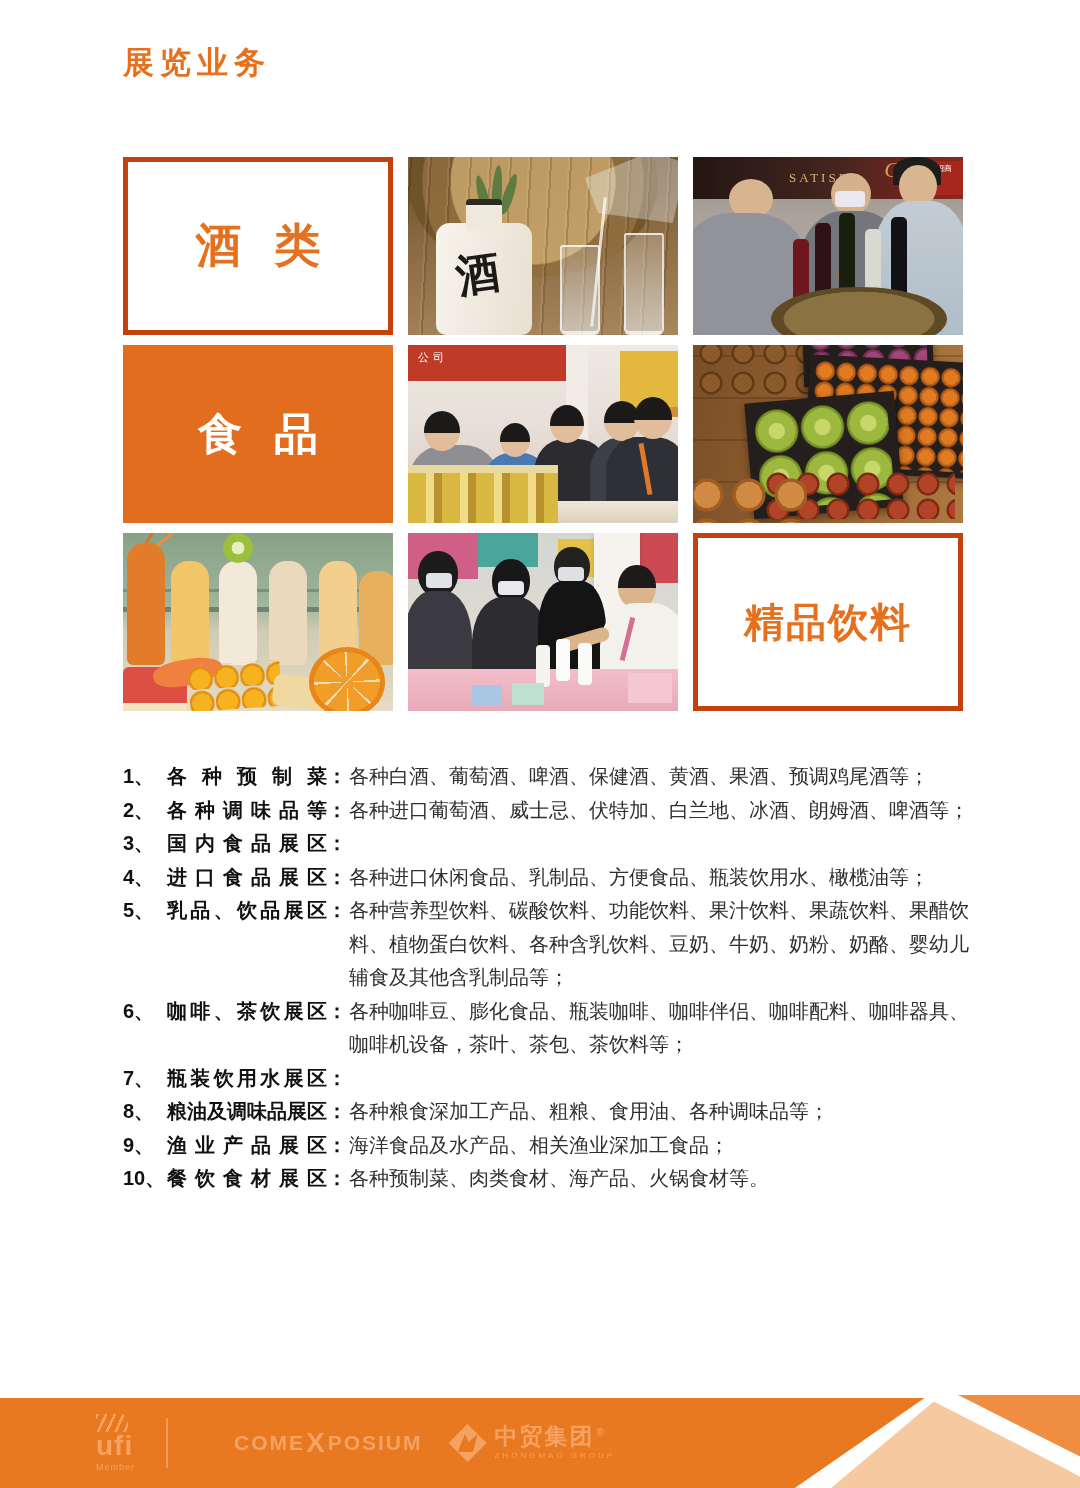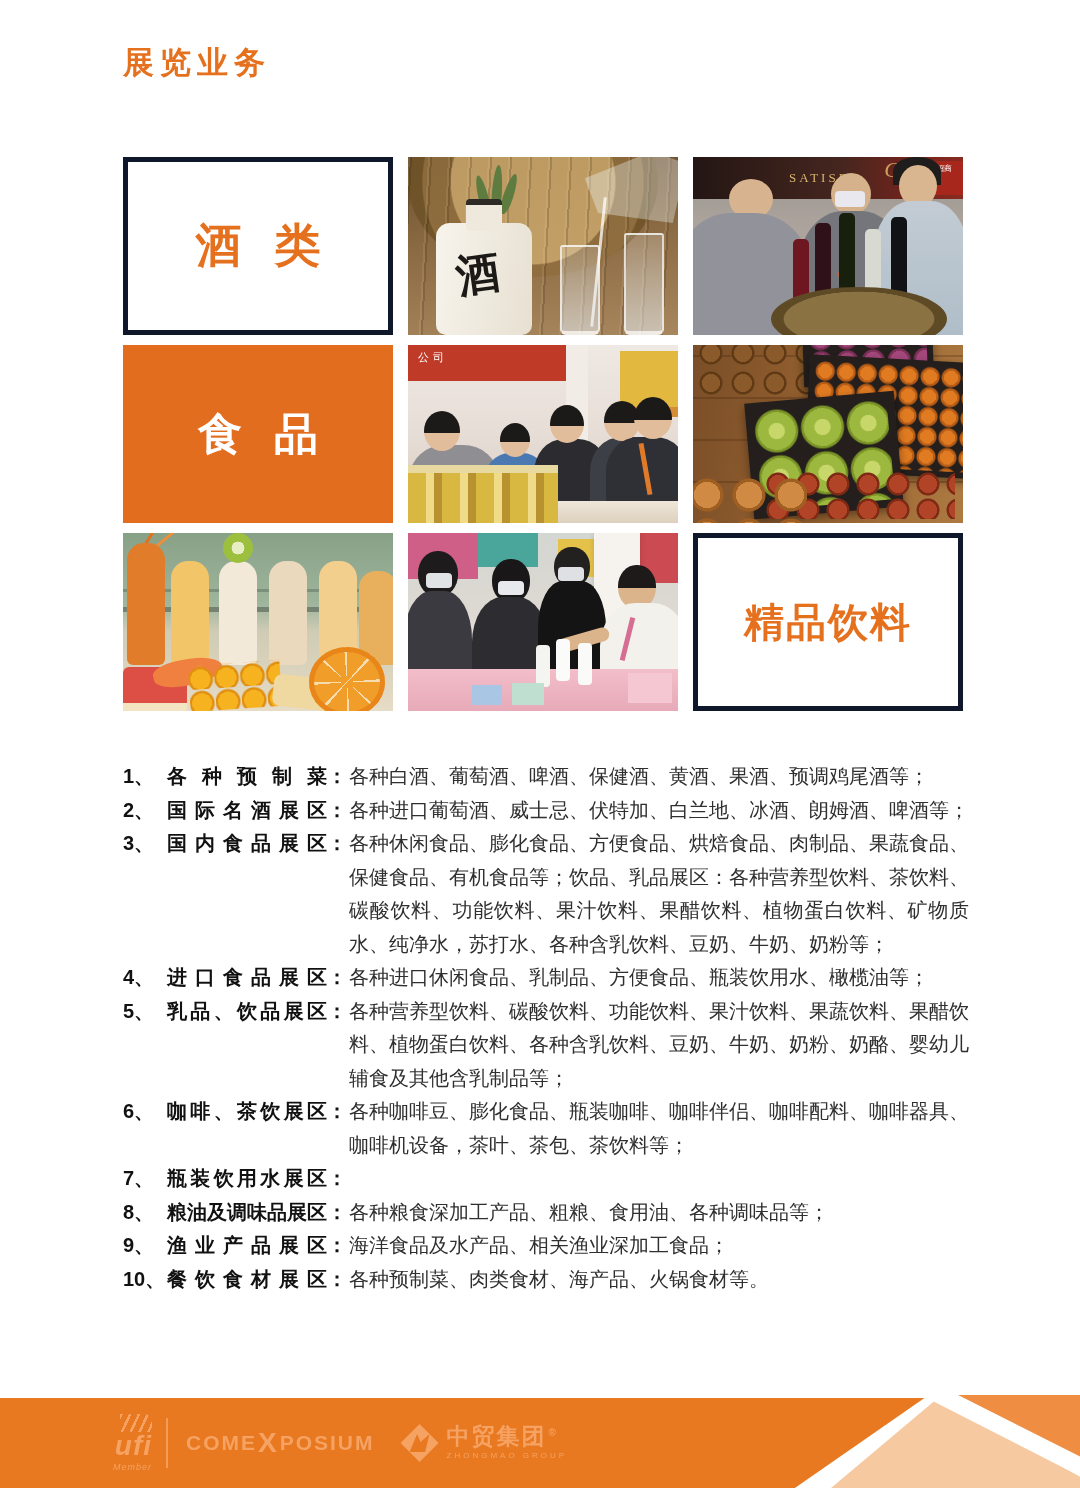--- a/index.html
+++ b/index.html
@@ -6,21 +6,21 @@
   body{font-family:"Liberation Sans","DejaVu Sans",sans-serif;}
   .page{position:relative;width:1080px;height:1488px;background:#fff;overflow:hidden;}
 
   
   .title{position:absolute;left:123px;top:42px;font-size:31px;font-weight:bold;color:#e5701d;letter-spacing:6px;}
 
   
   .grid{position:absolute;left:123px;top:157px;width:840px;display:grid;grid-template-columns:repeat(3,1fr);grid-auto-rows:178px;gap:10px 15px;}
   .cell{position:relative;overflow:hidden;}
   .box{display:flex;align-items:center;justify-content:center;font-weight:bold;box-sizing:border-box;}
-  .box-outline{background:#fff;border:5px solid #0f172a;color:#e5701d;}
+  .box-outline{background:#fff;border:5px solid #c2410c;color:#e5701d;}
   .box-solid{background:#e26d1e;color:#fff;}
   .box-wine{font-size:46px;letter-spacing:10px;text-indent:10px;}
   .box-food{font-size:44px;letter-spacing:10px;text-indent:10px;}
   .box-jpyl{font-size:40px;letter-spacing:2px;}
   .ph{background:#ccc;}
   .abs{position:absolute;}
 
   
   .ph-sake{background:linear-gradient(175deg,#6b4e2f 0%,#8a6a42 45%,#a8865e 100%);}
   .sk-slats{inset:0;background:repeating-linear-gradient(93deg,rgba(255,230,180,.10) 0 2px,rgba(40,20,5,.18) 2px 4px,transparent 4px 20px);}
@@ -151,26 +151,26 @@
   .list{position:absolute;left:123px;top:760px;width:846px;font-size:20px;line-height:33.5px;color:#2f2f2f;}
   .li{display:flex;align-items:flex-start;}
   .num{flex:none;width:44px;font-weight:bold;color:#111;}
   .label{flex:none;width:160px;font-weight:bold;color:#111;text-align:justify;text-align-last:justify;}
   .colon{flex:none;width:22px;font-weight:bold;color:#111;}
   .desc{flex:1;text-align:justify;}
 
   
   .band{position:absolute;left:0;top:1398px;width:1080px;height:90px;background:#e87920;clip-path:polygon(0 0,85.6% 0,73.6% 100%,0 100%);}
   .logos{position:absolute;left:96px;top:50%;transform:translateY(-50%);display:flex;align-items:center;color:#f5a263;}
-  .ufi{display:flex;flex-direction:column;align-items:flex-end;width:56px;font-style:italic;}
+  .ufi{display:flex;flex-direction:column;align-items:flex-start;width:56px;}
   .ufi-rays{width:32px;height:18px;margin-bottom:2px;background:repeating-linear-gradient(115deg,#f5a263 0 2.5px,transparent 2.5px 8px);border-radius:0 8px 0 0;}
   .ufi-text{font-size:28px;font-weight:bold;line-height:.85;letter-spacing:1px;}
   .ufi-member{font-size:9px;margin-top:4px;letter-spacing:1px;}
   .divider{width:2px;height:50px;background:#f5a263;opacity:.85;margin:0 18px 0 14px;}
-  .comex{font-size:21px;font-weight:bold;letter-spacing:2px;display:flex;align-items:center;}
+  .comex{font-size:21px;font-weight:bold;letter-spacing:2px;display:flex;align-items:center;margin-left:48px;}
   .comex-x{font-size:28px;font-weight:bold;margin:0 1px;}
   .zm{display:flex;align-items:center;margin-left:26px;}
   .zm-mark{position:relative;width:38px;height:38px;background:#f5a263;clip-path:polygon(50% 0,100% 50%,50% 100%,0 50%);flex:none;}
   .zm-mark::after{content:"";position:absolute;left:9px;top:10px;width:20px;height:18px;background:#e87920;clip-path:polygon(0 100%,38% 0,55% 45%,100% 0,78% 100%);}
   .zm-txt{margin-left:8px;}
   .zm-cn{font-size:23px;font-weight:bold;letter-spacing:2px;line-height:1;}
   .zm-reg{font-size:10px;vertical-align:super;margin-left:2px;}
   .zm-sub{font-size:8px;letter-spacing:3px;margin-top:3px;}
 
   
@@ -326,29 +326,28 @@
 
   <div class="list">
     <div class="li">
       <span class="num">1、</span>
       <span class="label">各种预制菜</span>
       <span class="colon">：</span>
       <span class="desc">各种白酒、葡萄酒、啤酒、保健酒、黄酒、果酒、预调鸡尾酒等；</span>
     </div>
     <div class="li">
       <span class="num">2、</span>
-      <span class="label">国际名酒展区</span>
+      <span class="label">各种调味品等</span>
       <span class="colon">：</span>
       <span class="desc">各种进口葡萄酒、威士忌、伏特加、白兰地、冰酒、朗姆酒、啤酒等；</span>
     </div>
     <div class="li">
       <span class="num">3、</span>
       <span class="label">国内食品展区</span>
       <span class="colon">：</span>
-      <span class="desc">各种休闲食品、膨化食品、方便食品、烘焙食品、肉制品、果蔬食品、保健食品、有机食品等；饮品、乳品展区：各种营养型饮料、茶饮料、碳酸饮料、功能饮料、果汁饮料、果醋饮料、植物蛋白饮料、矿物质水、纯净水，苏打水、各种含乳饮料、豆奶、牛奶、奶粉等；</span>
     </div>
     <div class="li">
       <span class="num">4、</span>
       <span class="label">进口食品展区</span>
       <span class="colon">：</span>
       <span class="desc">各种进口休闲食品、乳制品、方便食品、瓶装饮用水、橄榄油等；</span>
     </div>
     <div class="li">
       <span class="num">5、</span>
       <span class="label">乳品、饮品展区</span>

